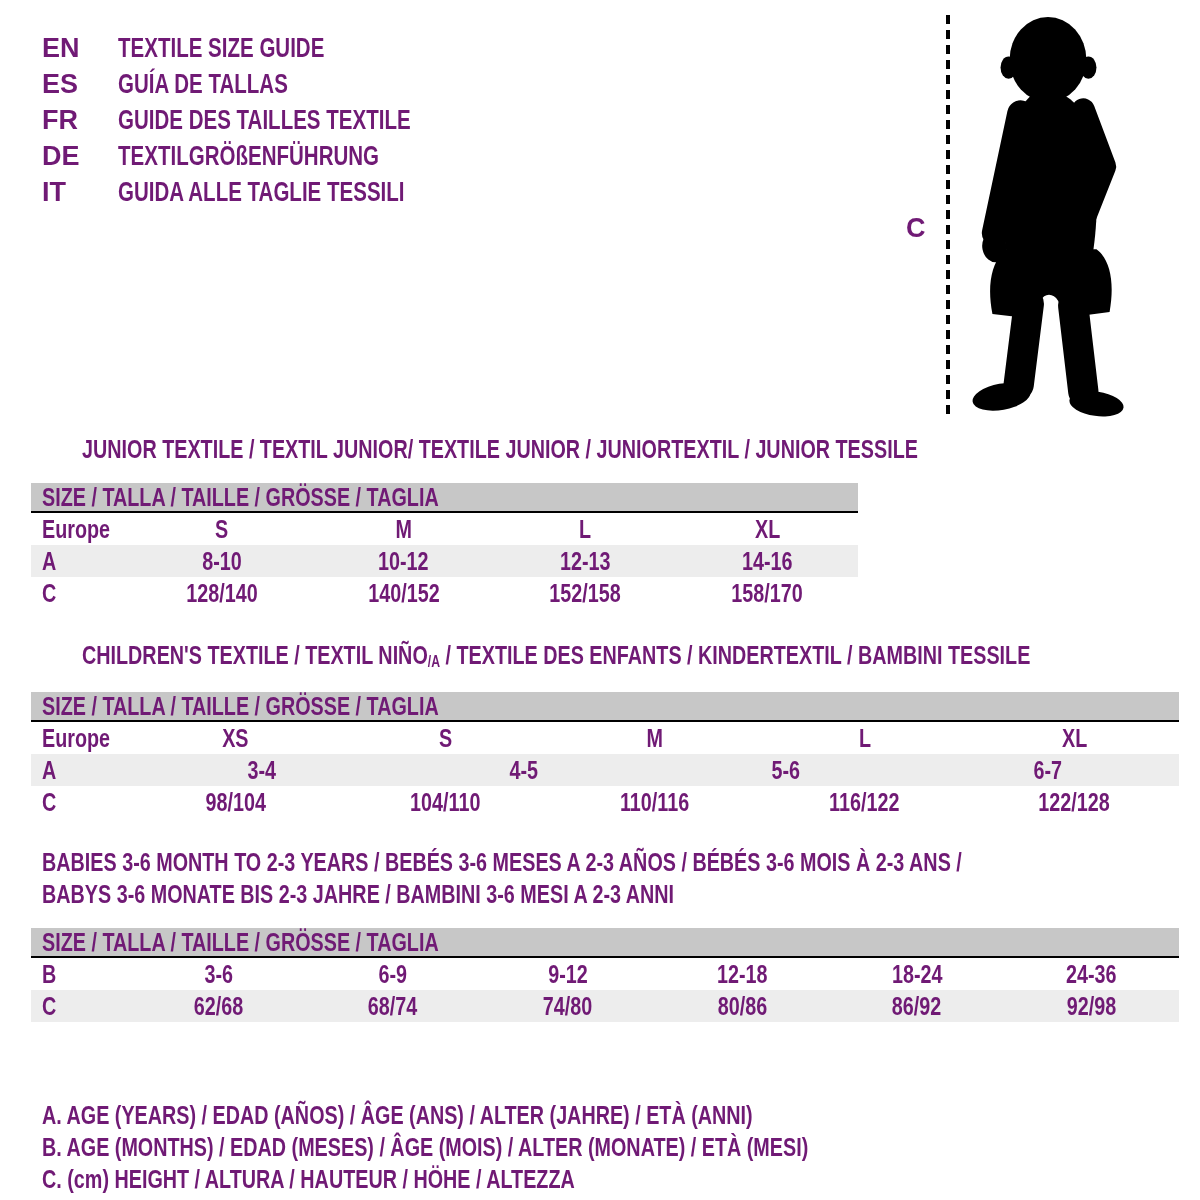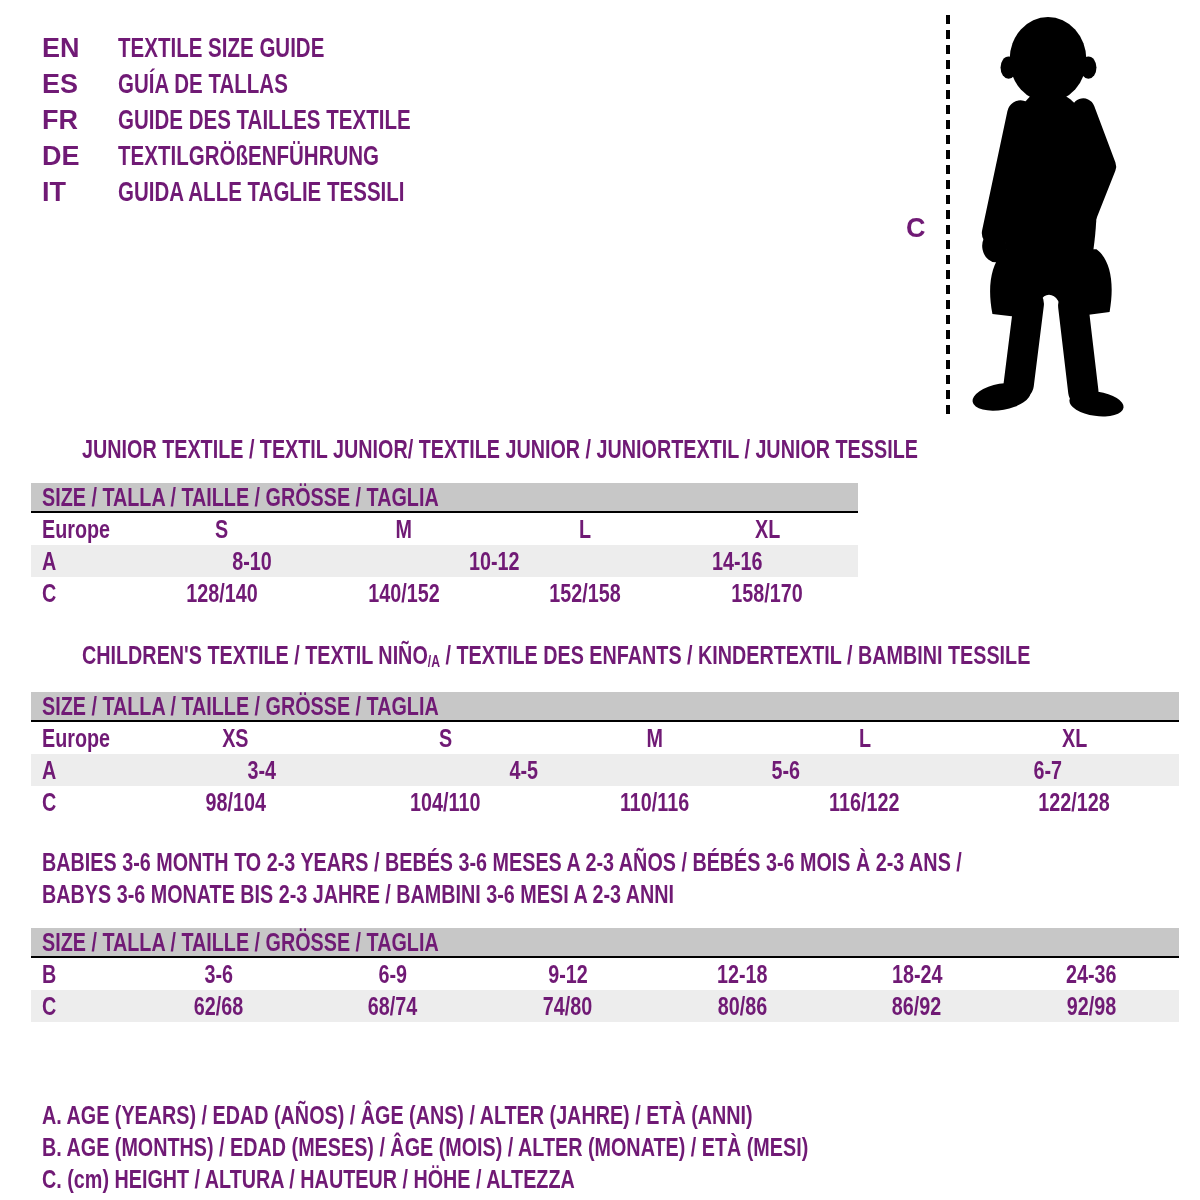--- a/index.html
+++ b/index.html
@@ -117,20 +117,21 @@
       <span class="c0"><span class="cnd-l">Europe</span></span>
       <span class="c"><span class="cnd">S</span></span>
       <span class="c"><span class="cnd">M</span></span>
       <span class="c"><span class="cnd">L</span></span>
       <span class="c"><span class="cnd">XL</span></span>
     </div>
     <div class="trow alt">
       <span class="c0"><span class="cnd-l">A</span></span>
       <span class="c"><span class="cnd">8-10</span></span>
       <span class="c"><span class="cnd">10-12</span></span>
+      <span class="c"><span class="cnd">12-13</span></span>
       <span class="c"><span class="cnd">14-16</span></span>
     </div>
     <div class="trow">
       <span class="c0"><span class="cnd-l">C</span></span>
       <span class="c"><span class="cnd">128/140</span></span>
       <span class="c"><span class="cnd">140/152</span></span>
       <span class="c"><span class="cnd">152/158</span></span>
       <span class="c"><span class="cnd">158/170</span></span>
     </div>
   </div>

